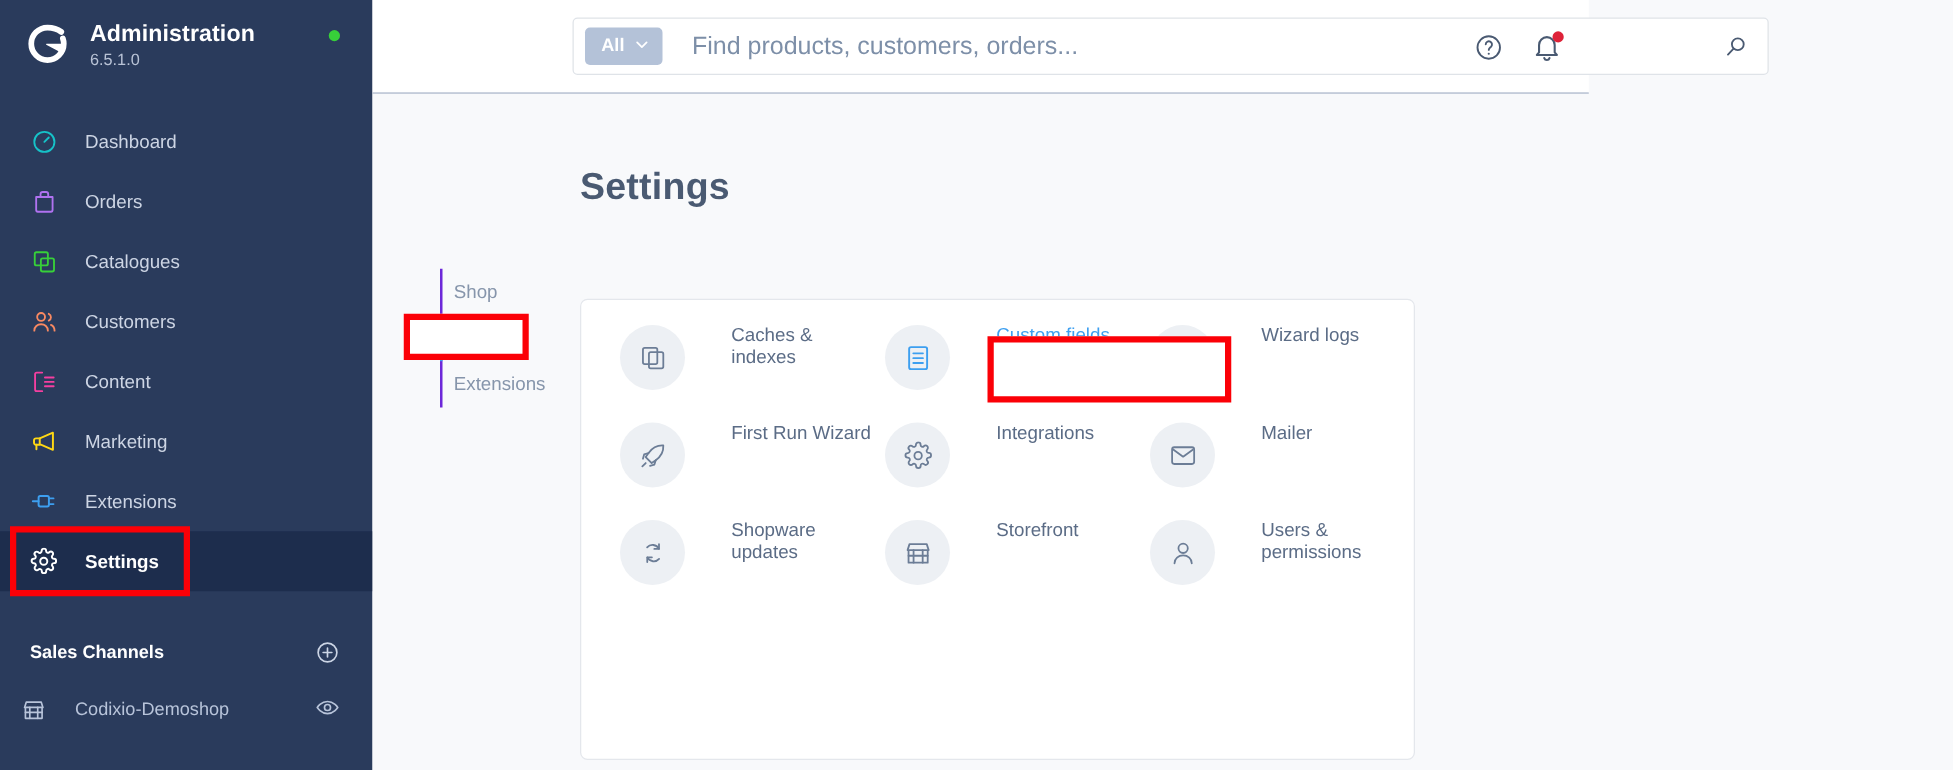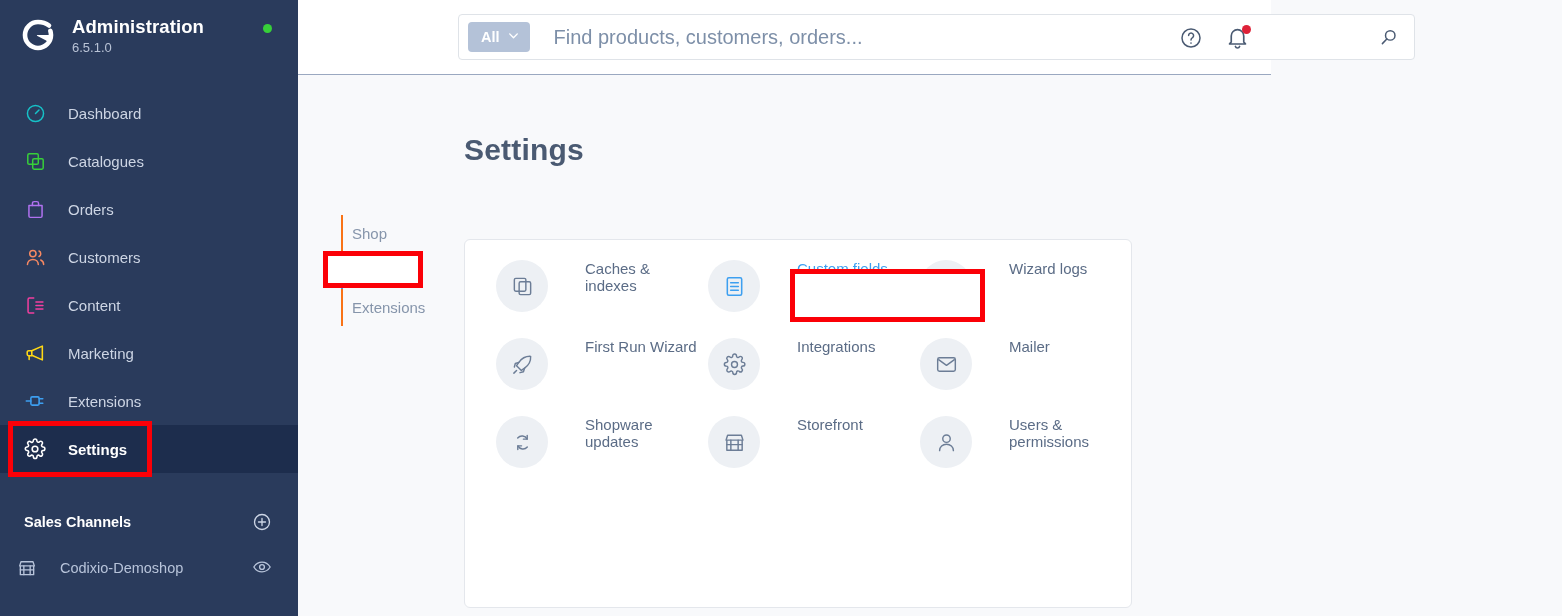--- a/index.html
+++ b/index.html
@@ -83,22 +83,22 @@
   .top-icon { width:28px; height:28px; display:flex; align-items:center; justify-content:center; cursor:pointer; position:relative; }
   .bell-dot { position:absolute; right:0px; top:1px; width:9px; height:9px; border-radius:50%; background:#de2238; }
 
   .content { flex:1; background:#f8f9fb; overflow:hidden; position:relative; }
   .page-title {
     position:absolute; left:166px; top:58px;
     font-size:30px; font-weight:bold; color:#4a5a72; letter-spacing:.2px;
   }
 
   .tabs {
-    position:absolute; left:43px; top:140px; width:100px;
-    border-left:2px solid #f97316; padding-left:0;
+    position:absolute; left:54px; top:140px; width:100px;
+    border-left:2px solid #6d28d9; padding-left:0;
   }
   .tab {
     height:37px; display:flex; align-items:center; padding-left:9px;
     font-size:15px; color:#8695ab; cursor:pointer; position:relative;
   }
   .tab.active { color:#3d4f69; }
   .tab.active::before {
     content:''; position:absolute; left:-2px; top:0; bottom:0; width:2px; background:#3d9ff0;
   }
 
@@ -158,36 +158,36 @@
           <svg width="21" height="21" viewBox="0 0 24 24" fill="none" stroke="#16c2c8" stroke-width="1.7" stroke-linecap="round">
             <circle cx="12" cy="12" r="9.2"></circle>
               <path d="M12 12l4-4"></path>
           </svg>
         </span>
         <span>Dashboard</span>
       </div>
 
       <div class="nav-item">
         <span class="nav-icon">
+          <svg width="21" height="21" viewBox="0 0 24 24" fill="none" stroke="#b072f0" stroke-width="1.7" stroke-linejoin="round" stroke-linecap="round">
+            <path d="M4.5 7.5h15v12a1.5 1.5 0 01-1.5 1.5H6a1.5 1.5 0 01-1.5-1.5z"></path>
+            <path d="M8.5 7.5V5a2 2 0 012-2h3a2 2 0 012 2v2.5"></path>
+          </svg>
+        </span>
+        <span>Orders</span>
+      </div>
+
+      <div class="nav-item">
+        <span class="nav-icon">
           <svg width="21" height="21" viewBox="0 0 24 24" fill="none" stroke="#37d039" stroke-width="1.7" stroke-linejoin="round">
             <rect x="3.2" y="3.2" width="12" height="12" rx="1.6"></rect>
             <rect x="8.8" y="8.8" width="12" height="12" rx="1.6"></rect>
           </svg>
         </span>
         <span>Catalogues</span>
-      </div>
-
-      <div class="nav-item">
-        <span class="nav-icon">
-          <svg width="21" height="21" viewBox="0 0 24 24" fill="none" stroke="#b072f0" stroke-width="1.7" stroke-linejoin="round" stroke-linecap="round">
-            <path d="M4.5 7.5h15v12a1.5 1.5 0 01-1.5 1.5H6a1.5 1.5 0 01-1.5-1.5z"></path>
-            <path d="M8.5 7.5V5a2 2 0 012-2h3a2 2 0 012 2v2.5"></path>
-          </svg>
-        </span>
-        <span>Orders</span>
       </div>
 
       <div class="nav-item">
         <span class="nav-icon">
           <svg width="21" height="21" viewBox="0 0 24 24" fill="none" stroke="#f88962" stroke-width="1.7" stroke-linecap="round" stroke-linejoin="round">
             <circle cx="9" cy="7.5" r="3.6"></circle>
             <path d="M2.8 20c0-3.5 2.8-5.8 6.2-5.8S15.2 16.5 15.2 20"></path>
             <path d="M16 4.6a3.4 3.4 0 010 6.2M18 14.8c2 .9 3.3 2.7 3.3 5.2"></path>
           </svg>
         </span>

